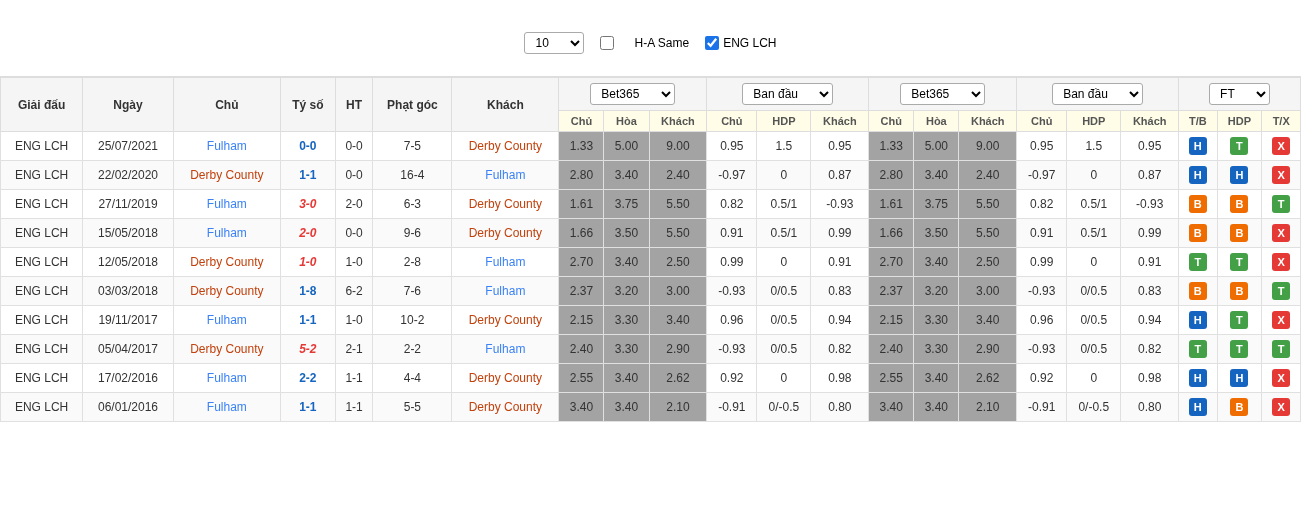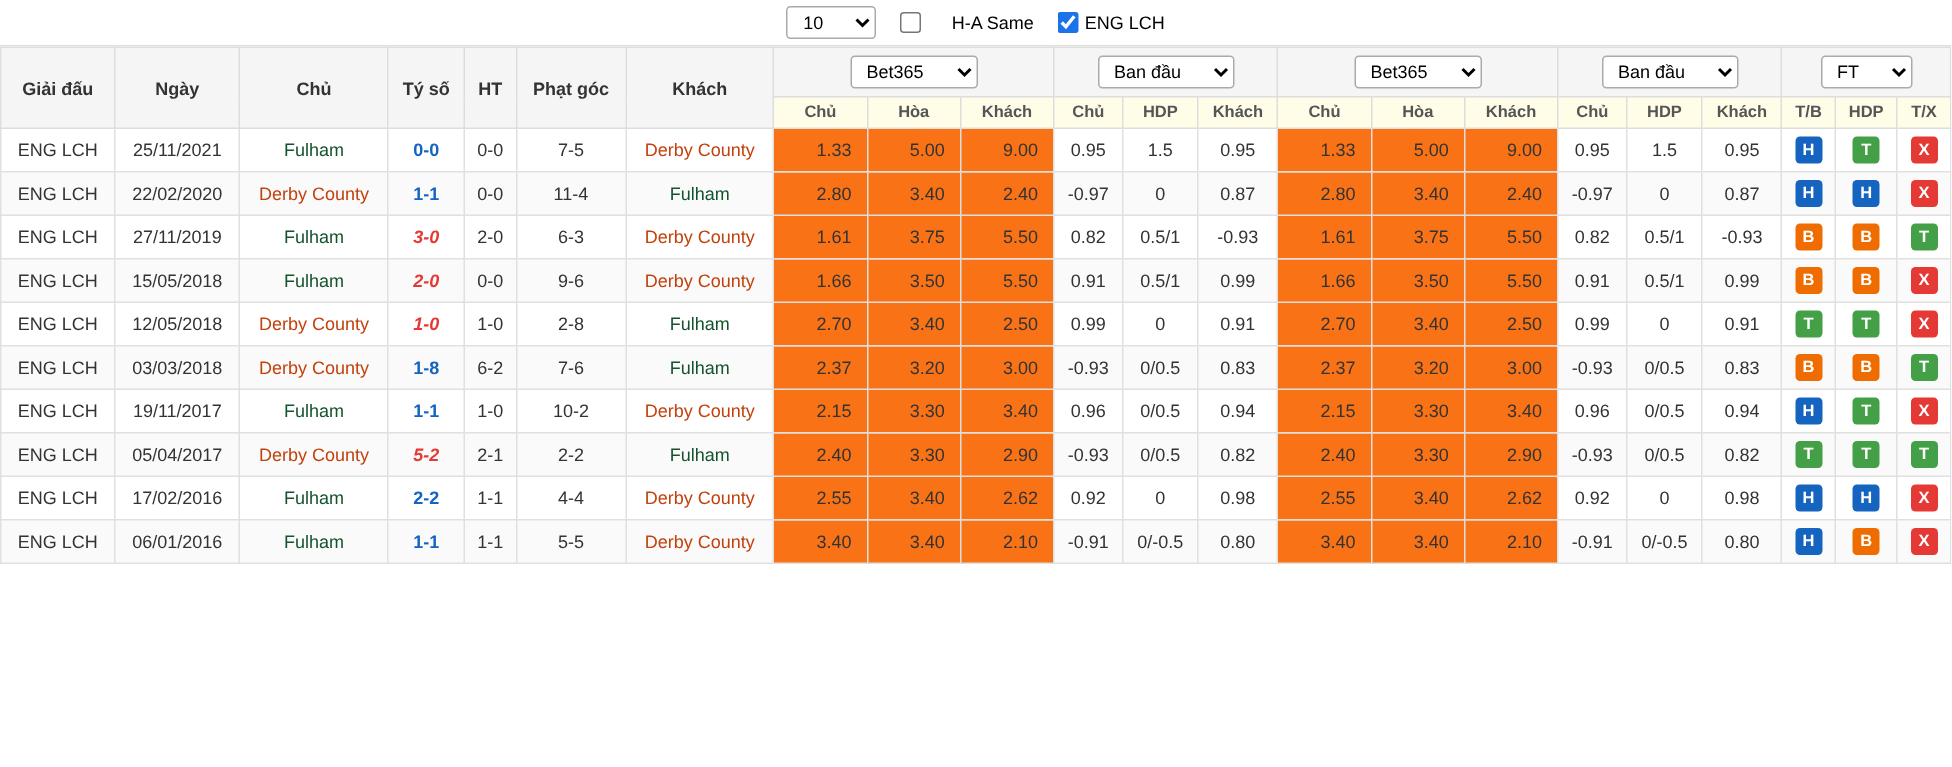--- a/index.html
+++ b/index.html
@@ -1,19 +1,19 @@
 <!DOCTYPE html>
 <html><head>
   <meta charset="utf-8">
   <style>
     * { box-sizing: border-box; margin: 0; padding: 0; }
     body { font-family: Arial, sans-serif; font-size: 12px; background: #fff; }
     .top-bar {
       display: flex; align-items: center; justify-content: center;
-      gap: 16px; padding: 4px 10px; background: #fff; border-bottom: 1px solid #ddd;
+      gap: 16px; padding: 22px 10px; background: #fff; border-bottom: 1px solid #ddd; margin-top: 10px;
     }
     .top-bar select {
       border: 1px solid #aaa; border-radius: 3px; padding: 2px 4px; font-size: 12px;
     }
     .ha-same { display: flex; gap: 20px; }
     .ha-same input[type=checkbox] { width: 14px; height: 14px; accent-color: #333; }
     .eng-lch { display: flex; align-items: center; gap: 4px; }
     .eng-lch input[type=checkbox] { width: 14px; height: 14px; accent-color: #1a73e8; }
 
     .table-wrapper { overflow-x: auto; }
@@ -29,23 +29,23 @@
     tbody tr td {
       border: 1px solid #e0e0e0; padding: 5px 6px; text-align: center;
       color: #333; white-space: nowrap;
     }
     tbody tr:nth-child(odd) { background: #fff; }
     tbody tr:nth-child(even) { background: #fafafa; }
 
     .score-red { color: #e53935; font-weight: bold; font-style: italic; }
     .score-blue { color: #1565c0; font-weight: bold; }
     .team-red { color: #c2410c; cursor: pointer; }
-    .team-blue { color: #14532d; cursor: pointer; }
-
-    .odds-col { background: #f97316; padding-left: 24px; }
+    .team-blue { color: #3b82f6; cursor: pointer; }
+
+    .odds-col { background: #a3a3a3; }
 
     .badge {
       display: inline-block; width: 18px; height: 18px; line-height: 18px;
       border-radius: 3px; font-weight: bold; font-size: 11px; text-align: center; color: #fff;
     }
     .badge-h { background: #1565c0; }
     .badge-b { background: #ef6c00; }
     .badge-t { background: #43a047; }
     .badge-x { background: #e53935; }
 
@@ -125,21 +125,21 @@
         <th>HDP</th>
         <th>Khách</th>
         <th>T/B</th>
         <th>HDP</th>
         <th>T/X</th>
       </tr>
     </thead>
     <tbody id="table-body">
     <tr>
     <td>ENG LCH</td>
-    <td>25/11/2021</td>
+    <td>25/07/2021</td>
     <td class="team-blue">Fulham</td>
     <td class="score-blue">0-0</td>
     <td>0-0</td>
     <td>7-5</td>
     <td class="team-red">Derby County</td>
     <td class="odds-col">1.33</td>
     <td class="odds-col">5.00</td>
     <td class="odds-col">9.00</td>
     <td>0.95</td>
     <td>1.5</td>
@@ -153,21 +153,21 @@
     <td><span class="badge badge-h">H</span></td>
     <td><span class="badge badge-t">T</span></td>
     <td><span class="badge badge-x">X</span></td>
   </tr>
         <tr>
     <td>ENG LCH</td>
     <td>22/02/2020</td>
     <td class="team-red">Derby County</td>
     <td class="score-blue">1-1</td>
     <td>0-0</td>
-    <td>11-4</td>
+    <td>16-4</td>
     <td class="team-blue">Fulham</td>
     <td class="odds-col">2.80</td>
     <td class="odds-col">3.40</td>
     <td class="odds-col">2.40</td>
     <td>-0.97</td>
     <td>0</td>
     <td>0.87</td>
     <td class="odds-col">2.80</td>
     <td class="odds-col">3.40</td>
     <td class="odds-col">2.40</td>

